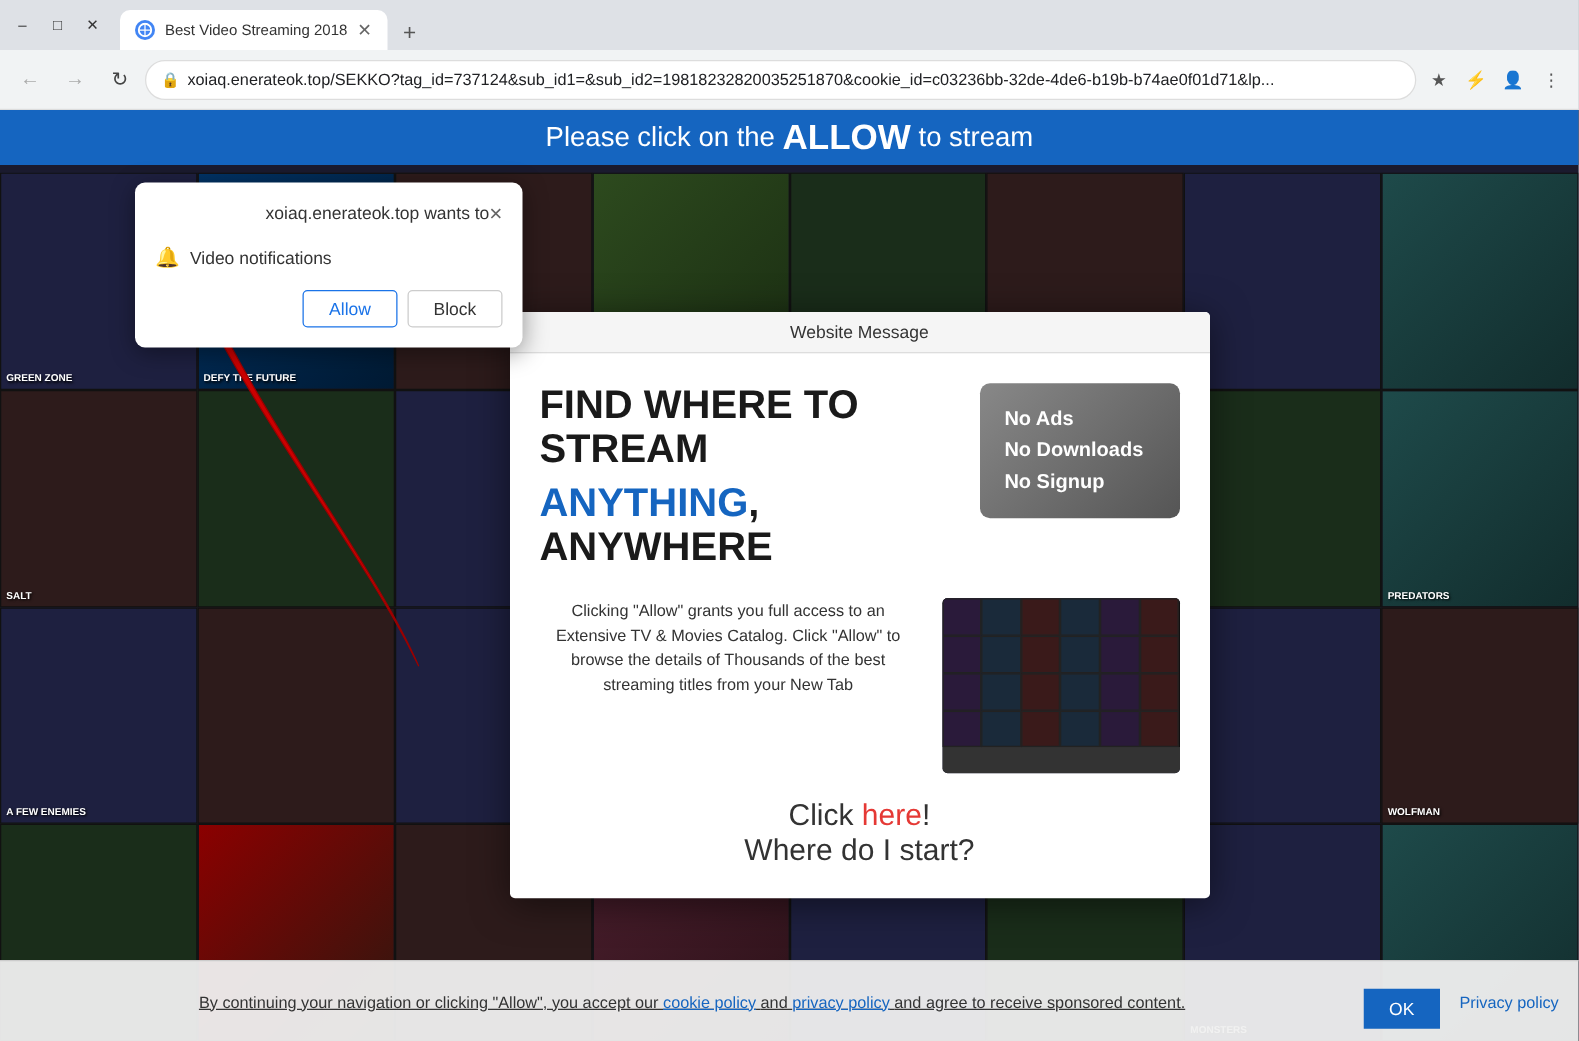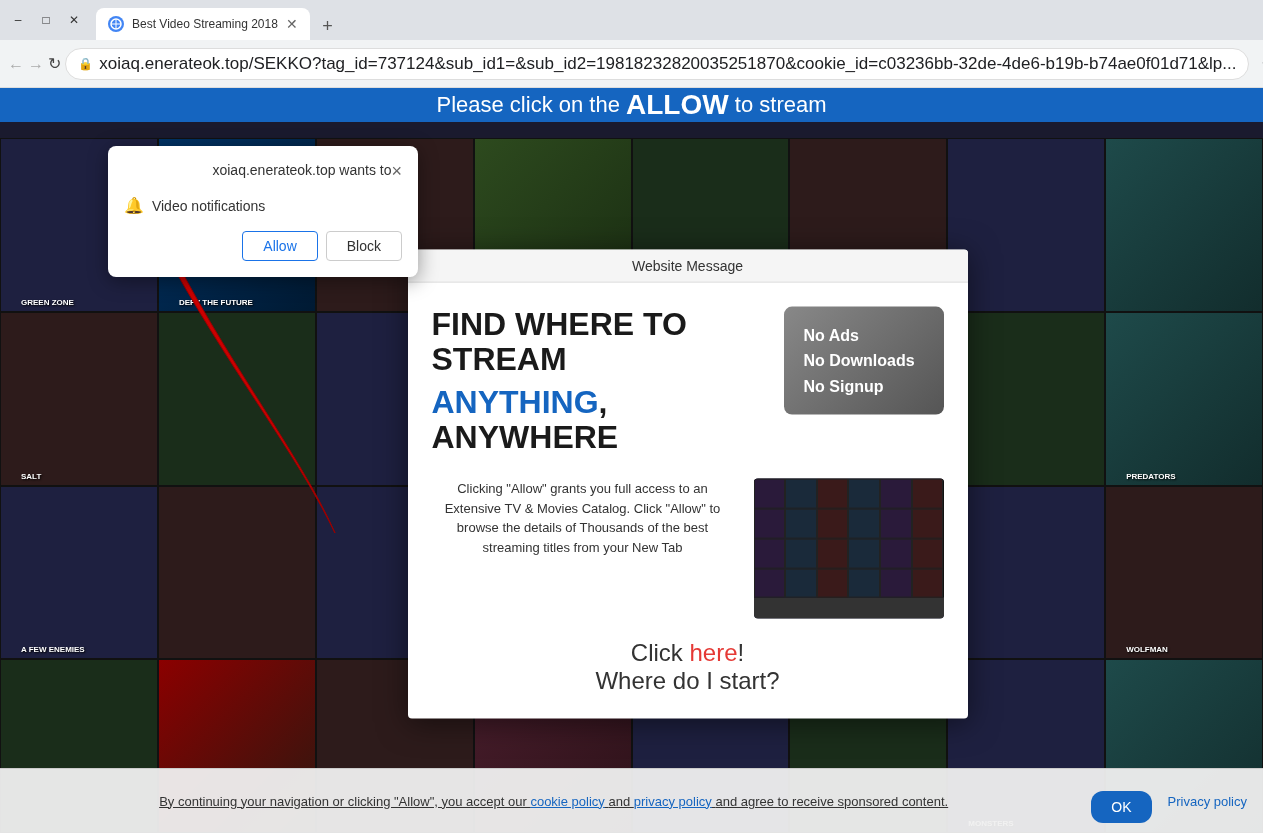--- a/index.html
+++ b/index.html
@@ -63,36 +63,36 @@
       height: 32px;
       display: flex;
       align-items: center;
       padding: 0 12px;
       gap: 6px;
       border: 1px solid #ddd;
       font-size: 13px;
       color: #333;
     }
     .lock-icon { color: #555; font-size: 12px; }
-    .url-text { flex: 1; font-size: 17px; color: #202124; white-space: nowrap; overflow: hidden; text-overflow: ellipsis; }
+    .url-text { flex: 1; font-size: 13px; color: #202124; white-space: nowrap; overflow: hidden; text-overflow: ellipsis; }
     .address-right-icons { display: flex; gap: 2px; }
     .addr-icon-btn { width: 28px; height: 28px; border-radius: 50%; border: none; background: transparent; cursor: pointer; display: flex; align-items: center; justify-content: center; color: #555; font-size: 14px; }
 
     
     .page-content {
       flex: 1;
       position: relative;
       overflow: hidden;
       background: #1a1a2e;
     }
 
     
     .top-banner {
       background: #1565c0;
-      height: 34px;
+      height: 44px;
       display: flex;
       align-items: center;
       justify-content: center;
       color: white;
       font-size: 22px;
     }
     .top-banner .allow-text { font-weight: 900; font-size: 28px; text-transform: uppercase; }
 
     
     .movie-grid-bg {
@@ -108,21 +108,21 @@
       background: #2a2a4a;
       border: 1px solid #111;
       position: relative;
       overflow: hidden;
     }
     .movie-cell:nth-child(odd) { background: #1e2040; }
     .movie-cell:nth-child(3n) { background: #2d1b1b; }
     .movie-cell:nth-child(5n) { background: #1a2d1a; }
     .movie-overlay-text {
       position: absolute;
-      bottom: 4px; left: 20px;
+      bottom: 4px; left: 4px;
       color: white;
       font-size: 8px;
       font-weight: bold;
       text-shadow: 1px 1px 2px black;
     }
 
     
     .mc1 { background: linear-gradient(135deg, #8B0000 0%, #2c1810 100%); }
     .mc2 { background: linear-gradient(135deg, #003366 0%, #001a33 100%); }
     .mc3 { background: linear-gradient(135deg, #1a1a1a 0%, #4a4a4a 100%); }
@@ -279,21 +279,21 @@
       color: #333;
       z-index: 10;
     }
     .footer-center { text-align: center; flex: 1; text-decoration: underline; }
     .footer-link { color: #1565c0; text-decoration: underline; cursor: pointer; }
     .ok-btn {
       background: #1565c0;
       color: white;
       border: none;
       padding: 8px 20px;
-      border-radius: 12px;
+      border-radius: 0;
       font-size: 14px;
       cursor: pointer;
       margin-top: 12px;
     }
     .privacy-policy { font-size: 13px; color: #1565c0; cursor: pointer; margin-left: 16px; }
 
     
     .red-arrow-container {
       position: absolute;
       top: 55px;

